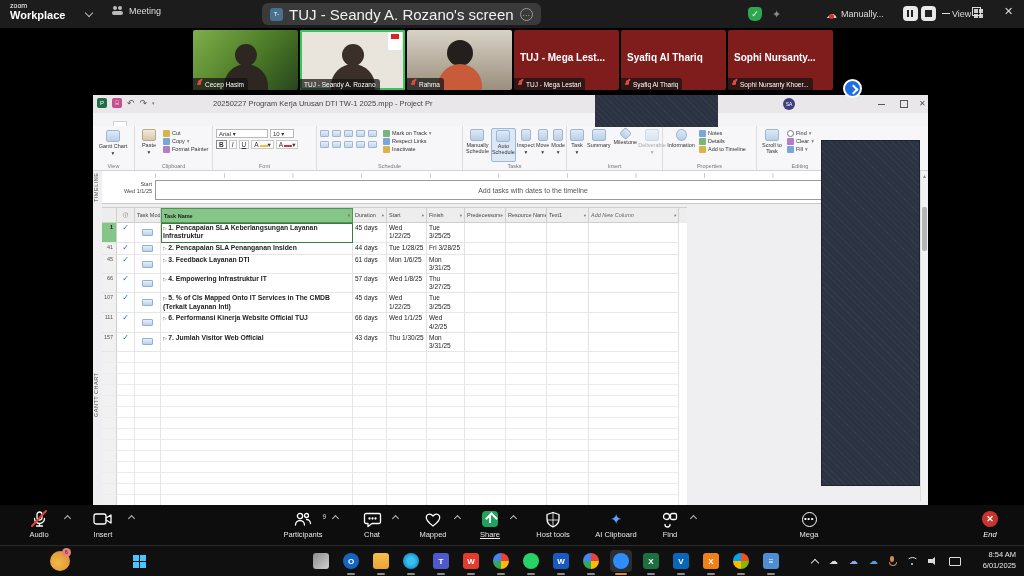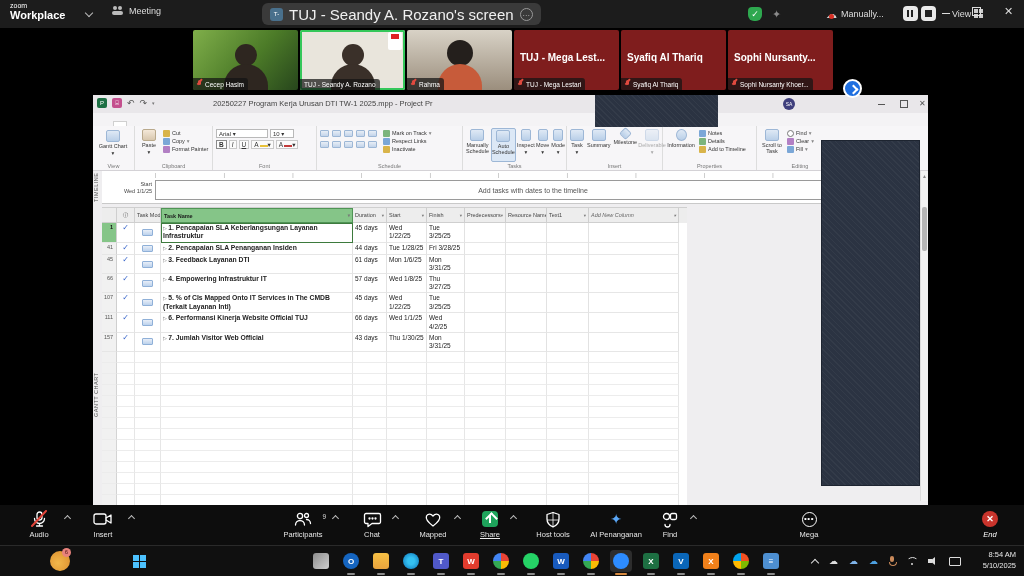--- a/index.html
+++ b/index.html
@@ -942,21 +942,21 @@
         <path d="M8 1.5 L14 3.5 V8 C14 12 11.5 14.5 8 15.8 C4.5 14.5 2 12 2 8 V3.5 z"></path>
         <path d="M8 1.5 L8 15.8 M2.5 9 L13.5 9" stroke-width="0.8"></path>
       </svg>
     </div>
     <div class="tlabel">Host tools</div>
   </div>
   <div class="titem" style="left:580px;width:72px;">
     <div class="ticon">
         <span class="ai-ic">✦</span>
       </div>
-    <div class="tlabel">AI Penanganan</div>
+    <div class="tlabel">AI Clipboard</div>
   </div>
   <div class="titem" style="left:650px;width:40px;">
     <div class="ticon">
       <svg class="wico" width="18" height="17" viewBox="0 0 18 17">
         <circle cx="5.5" cy="5.5" r="3"></circle>
         <rect x="9.5" y="2.5" width="6" height="6" rx="1.5"></rect>
         <path d="M4 13.5 a2.5 2.5 0 0 0 5 0"></path>
       </svg>
     </div>
     <div class="tcaret" style="right:-6px;"></div>
@@ -1038,15 +1038,15 @@
     <span class="tr-ic">☁</span>
     <span class="tr-ic" style="color:#7fb3e8;">☁</span>
     <span class="tr-ic" style="color:#4da0e0;">☁</span>
     <span class="tr-mic"></span>
     <span class="tr-wifi"></span>
     <span class="tr-vol"></span>
     <span class="tr-kb"></span>
   </div>
   <div id="clock">
     <div>8:54 AM</div>
-    <div>5/10/2025</div>
+    <div>6/01/2025</div>
   </div>
 </div>
 
 </body></html>

